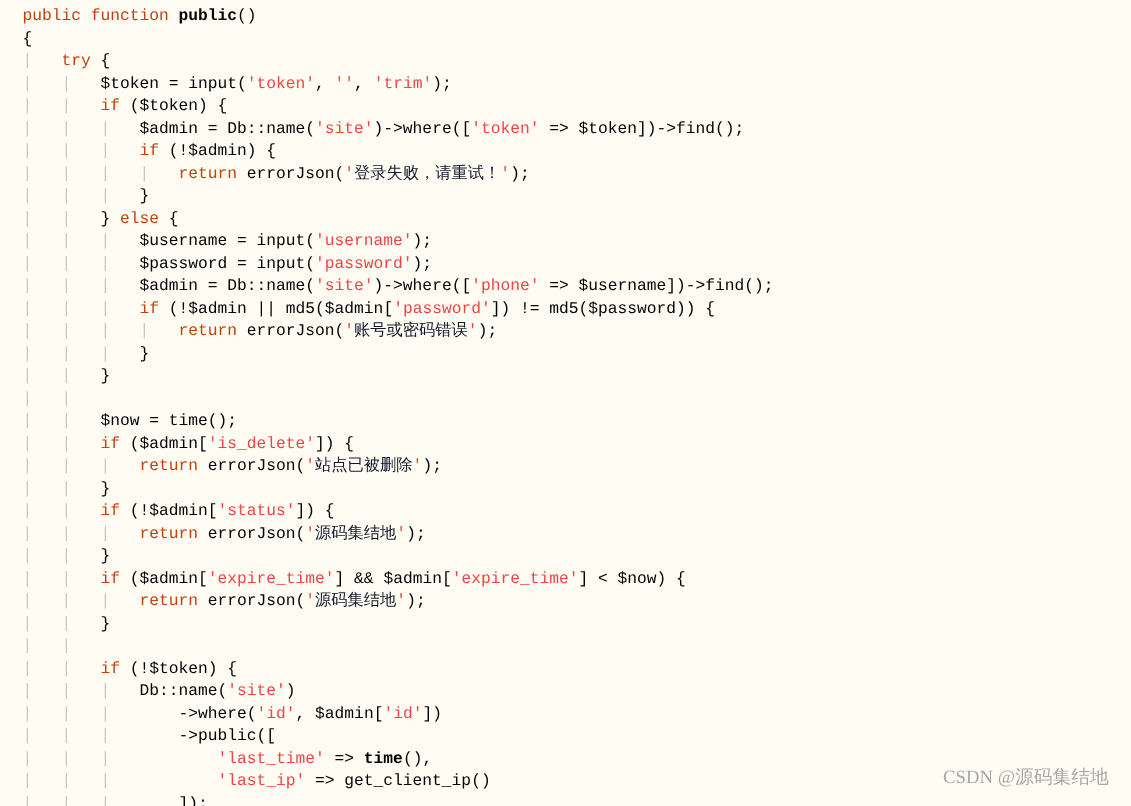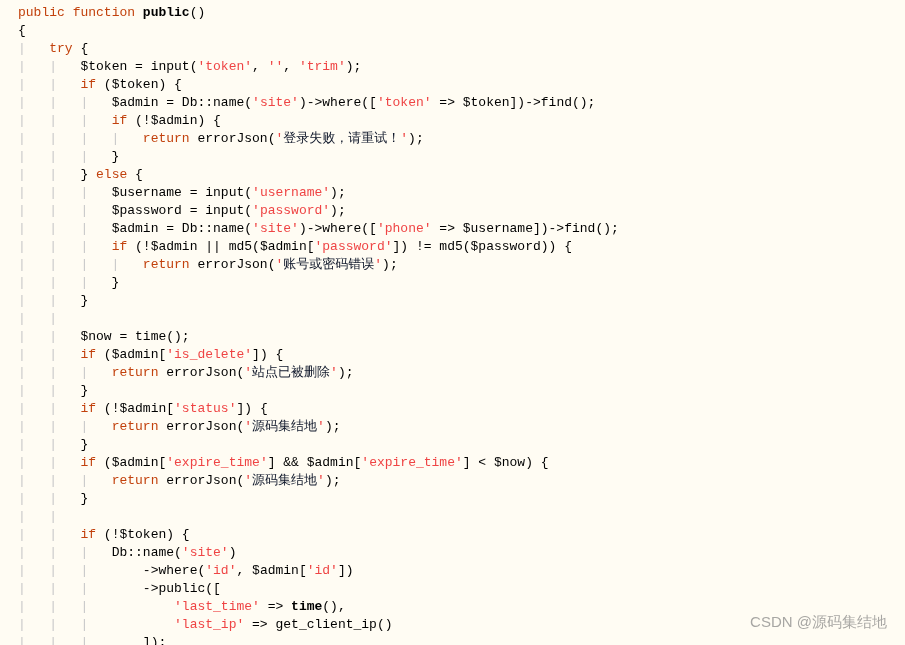--- a/index.html
+++ b/index.html
@@ -22,21 +22,21 @@
   .kw { color: #c2410c; }
   .func { font-weight: bold; color: #000; }
   .str { color: #ef4444; }
   .cn { color: #0f172a; }
   .guide { color: #c8c8c8; }
   .watermark {
     position: absolute;
     right: 18px;
     bottom: 14px;
     color: rgba(120,120,120,0.65);
-    font-family: Liberation Sans, sans-serif;
+    font-family: Liberation Serif, serif;
     font-size: 15px;
     pointer-events: none;
   }
 </style>
 </head>
 <body>
 
 <div class="code"><span class="kw">public</span> <span class="kw">function</span> <span class="func">public</span>()
 {
 <span class="guide">|</span>   <span class="kw">try</span> {

